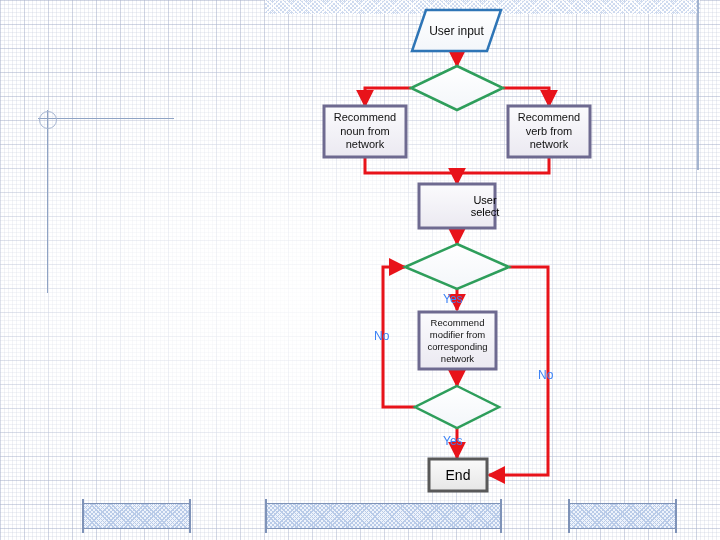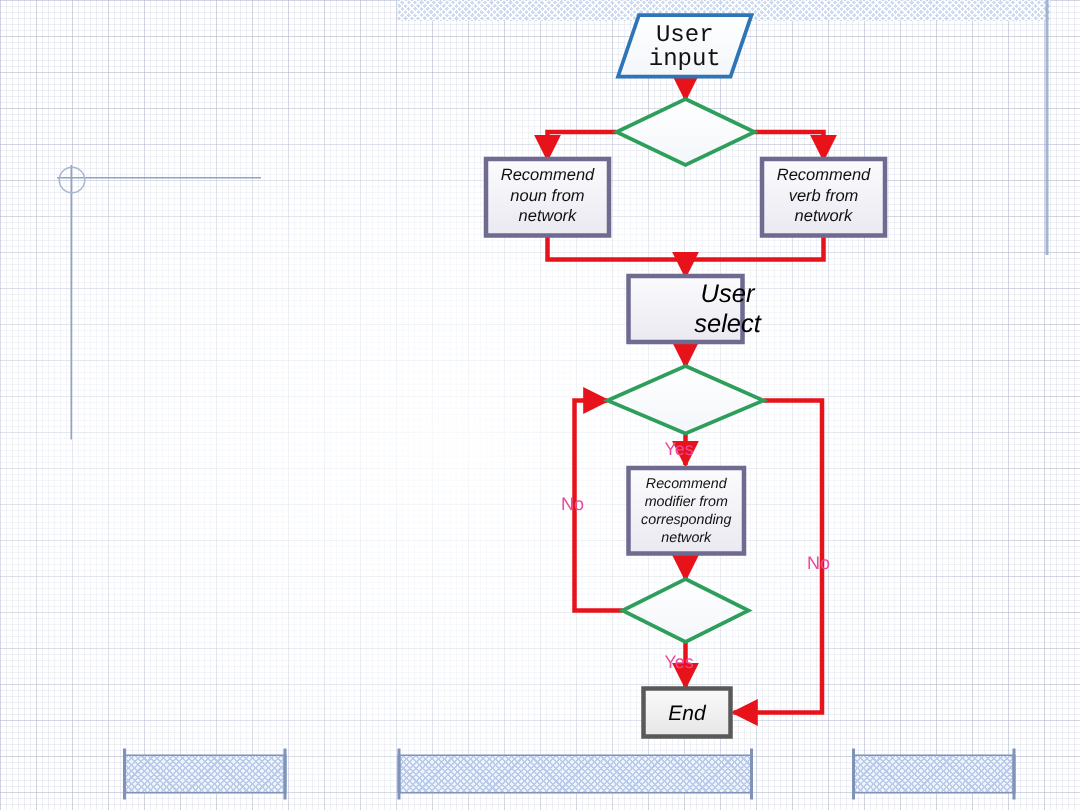--- a/index.html
+++ b/index.html
@@ -89,31 +89,31 @@
     font-size:41px;line-height:46px;
     color:#9b21bf;
     letter-spacing:-.5px;
     white-space:nowrap;
   }
 
   
   #flow{position:absolute;left:0;top:0;width:720px;height:540px;}
 
   .node{position:absolute;box-sizing:border-box;display:flex;
-        align-items:center;justify-content:center;text-align:center;font-style:italic;}
+        align-items:center;justify-content:center;text-align:center;}
   .node span{display:block;}
 
   .box-purple{
     border:3px solid #6e6a90;
     background:linear-gradient(#fbfbfd,#eceaf2);
     color:#111;
     font-size:11px;line-height:13.5px;
   }
   .label-yn{
-    position:absolute;font-size:12px;color:#ec4899;
+    position:absolute;font-size:12px;color:#3b82f6;
   }
   .para-label,.dia-label{
     position:absolute;display:flex;align-items:center;justify-content:center;
     text-align:center;color:#111;pointer-events:none;
   }
 </style>
 </head>
 <body>
 
 <div id="slide">
@@ -198,21 +198,21 @@
 
     <polygon points="457,244 509,267 457,289 405,267" fill="url(#gWhite)" stroke="#2e9e5b" stroke-width="2.5"></polygon>
 
     <rect x="419" y="312" width="77" height="57" fill="url(#gPurple)" stroke="#6e6a90" stroke-width="3"></rect>
 
     <polygon points="457,386 499,407 457,428 415,407" fill="url(#gWhite)" stroke="#2e9e5b" stroke-width="2.5"></polygon>
 
     <rect x="429" y="459" width="58" height="32" fill="url(#gGray)" stroke="#595959" stroke-width="3"></rect>
   </svg>
 
-  <div class="para-label" style="left:412px;top:10px;width:89px;height:41px;font-size:16px;line-height:16px;font-family:Liberation Mono, monospace;">
+  <div class="para-label" style="left:412px;top:10px;width:89px;height:41px;font-size:12px;line-height:16px;">
     <div>
       <span>User</span>
       <span>input</span>
     </div>
   </div>
 
 
   <div class="node box-purple" style="left:324px;top:106px;width:82px;height:51px;border:none;background:none;">
     <div>
       <span>Recommend</span>
@@ -222,21 +222,21 @@
   </div>
 
   <div class="node box-purple" style="left:508px;top:106px;width:82px;height:51px;border:none;background:none;">
     <div>
       <span>Recommend</span>
       <span>verb from</span>
       <span>network</span>
     </div>
   </div>
 
-  <div class="node" style="left:419px;top:184px;width:84px;height:44px;font-size:17px;padding-left:48px;">User select</div>
+  <div class="node" style="left:419px;top:184px;width:84px;height:44px;font-size:11px;padding-left:48px;">User select</div>
 
 
   <div class="node box-purple" style="left:419px;top:312px;width:77px;height:57px;border:none;background:none;font-size:9.5px;line-height:12px;">
     <div>
       <span>Recommend</span>
       <span>modifier from</span>
       <span>corresponding</span>
       <span>network</span>
     </div>
   </div>

